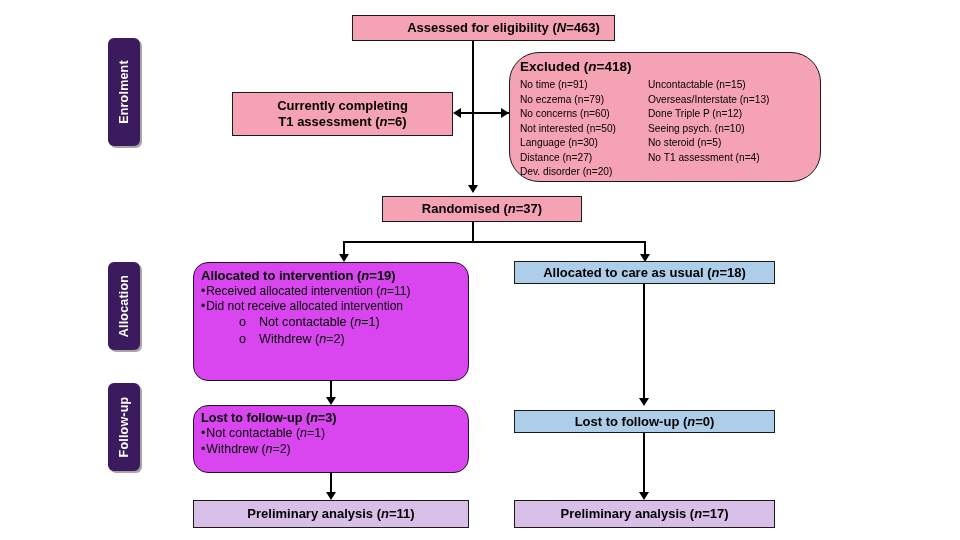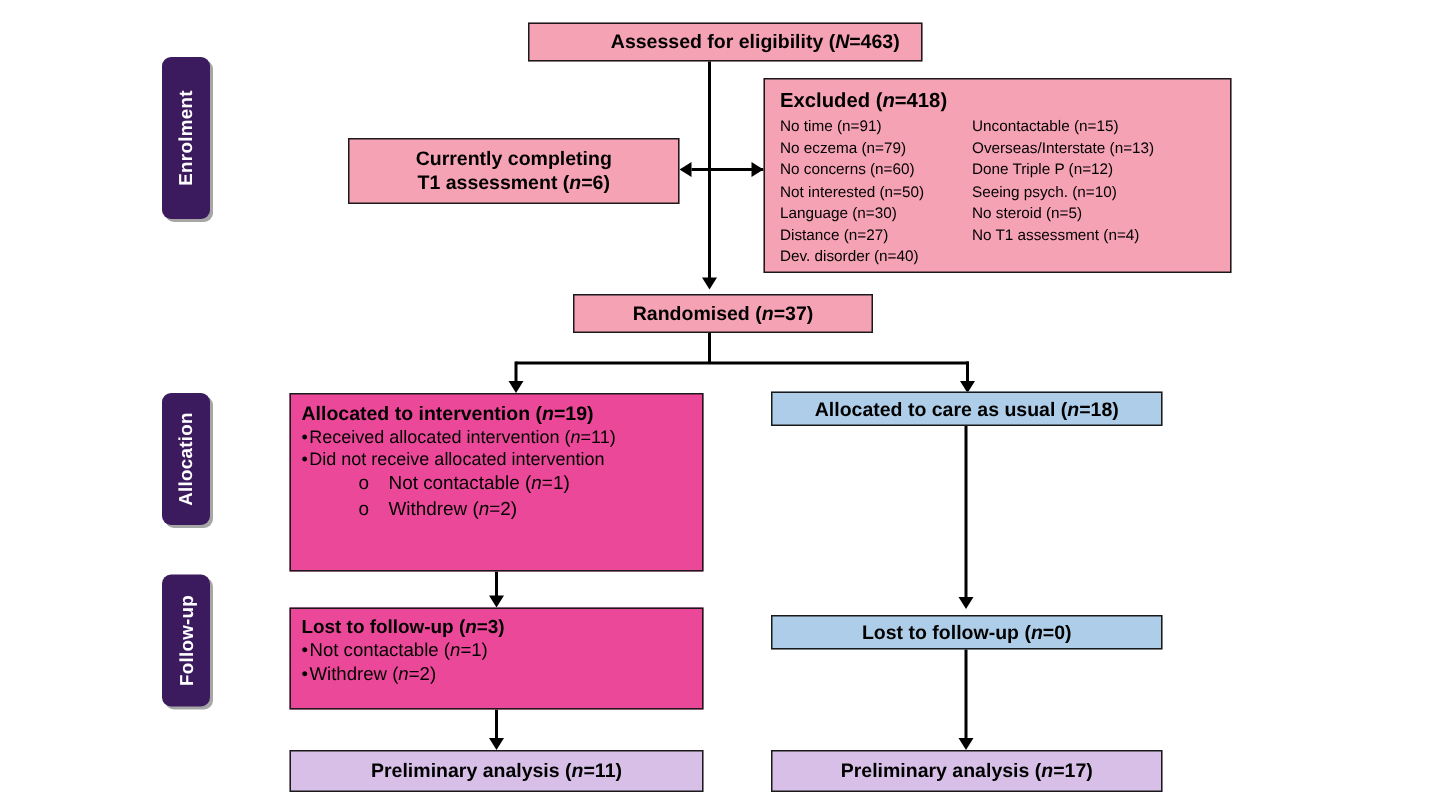--- a/index.html
+++ b/index.html
@@ -22,21 +22,21 @@
     color: #000000;
     line-height: 1.22;
   }
   .box.center {
     display: flex;
     align-items: center;
     justify-content: center;
     text-align: center;
   }
   .pink   { background: #f5a2b4; }
-  .green  { background: #ec4899; }
+  .green  { background: #d946ef; border-radius: 15px; }
   .blue   { background: #aecde8; }
   .purple { background: #d7bfe8; }
 
   .title-txt { font-weight: bold; font-size: 13px; }
   .italic { font-style: italic; }
 
   
   .stage {
     position: absolute;
     background: #3b1a5e;
@@ -164,31 +164,31 @@
     <div class="title-txt"><span>Assessed for eligibility (</span><span class="italic">N</span><span>=463)</span></div>
   </div>
 
   <div class="box pink center" id="t1-box" style="left:232px; top:92px; width:221px; height:44px;">
     <div class="title-txt">
       <div>Currently completing</div>
       <div><span>T1 assessment (</span><span class="italic">n</span><span>=6)</span></div>
     </div>
   </div>
 
-  <div class="box pink" id="excluded-box" style="left:509px; top:52px; width:312px; height:130px;">
+  <div class="box pink" id="excluded-box" style="left:509px; top:52px; width:312px; height:130px;border-radius:30px;">
     <div class="hd"><span>Excluded (</span><span class="italic">n</span><span>=418)</span></div>
     <div class="excl-cols">
       <ul class="excl-col-a">
         <li>No time (n=91)</li>
         <li>No eczema (n=79)</li>
         <li>No concerns (n=60)</li>
         <li>Not interested (n=50)</li>
         <li>Language (n=30)</li>
         <li>Distance (n=27)</li>
-        <li>Dev. disorder (n=40)</li>
+        <li>Dev. disorder (n=20)</li>
       </ul>
       <ul class="excl-col-b">
         <li>Uncontactable (n=15)</li>
         <li>Overseas/Interstate (n=13)</li>
         <li>Done Triple P (n=12)</li>
         <li>Seeing psych. (n=10)</li>
         <li> No steroid (n=5)</li>
         <li>  No T1 assessment (n=4)</li>
       </ul>
     </div>

